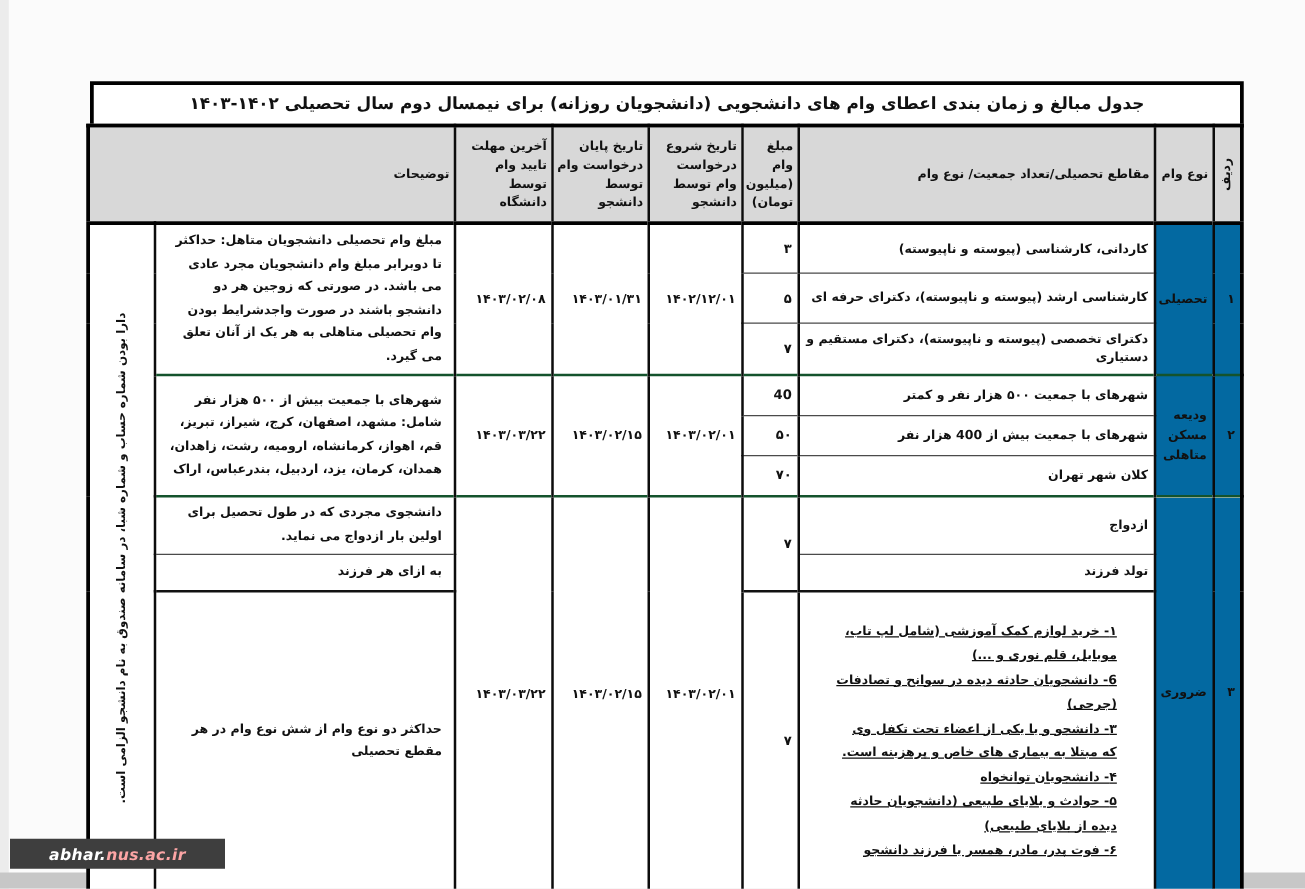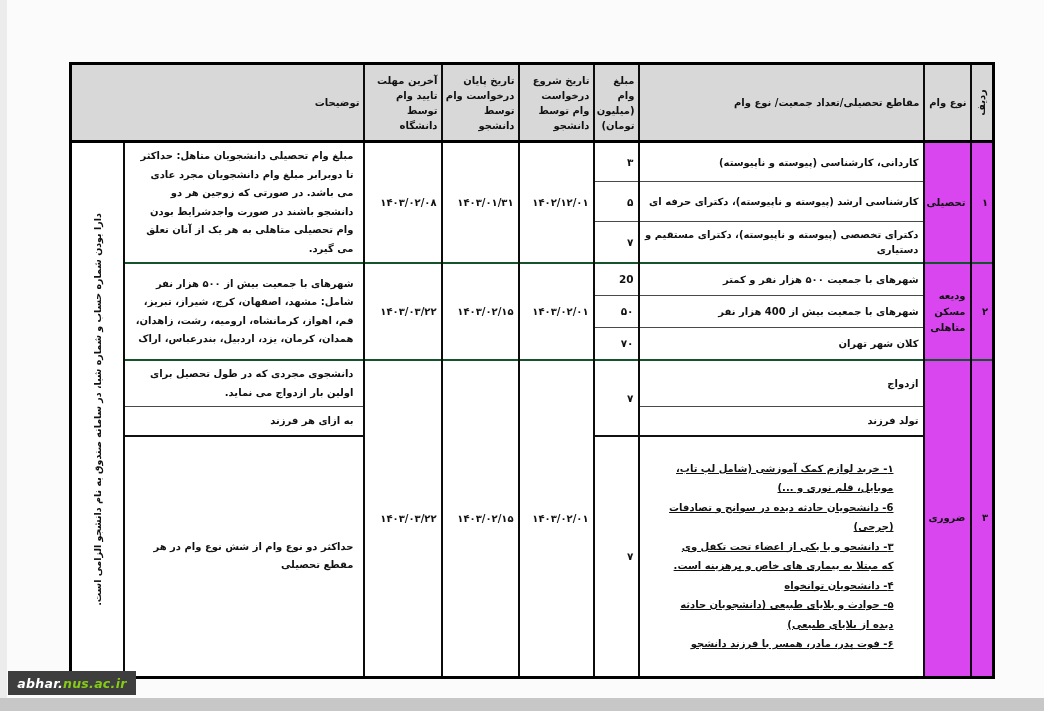--- a/index.html
+++ b/index.html
@@ -24,53 +24,54 @@
   th, td {
     border:1px solid #4a4a4a;
     border-left:2px solid #0c0c0c; border-right:2px solid #0c0c0c;
     font-weight:bold; text-align:right; vertical-align:middle;
     padding:2px 4px; font-size:10px; overflow:hidden;
   }
   thead th {
     border-bottom:3px solid #000; background:#d8d8d8;
     line-height:1.5; padding:2px 3px;
   }
-  td.gray { background:#d946ef; line-height:1.6; }
+  td.gray { background:#0369a1; line-height:1.6; }
   tr.major td { border-top:2px solid #14532d; }
   tr.midline td { border-top:2px solid #111; }
 
   .rel { position:relative; }
   .vcell { position:absolute; left:0; top:0; width:100%; height:100%;
            display:flex; align-items:center; justify-content:center; }
   .vcell > span { transform:rotate(-90deg); white-space:nowrap; }
 
   .cat-cell  { font-size:10px; line-height:1.5; }
   .amt-cell  { font-size:10.5px; }
   .date-cell { font-size:10px; letter-spacing:0.4px; }
   .note-cell { font-size:10px; line-height:1.85; padding:4px 9px; }
   .side-note-cell { font-size:9.5px; }
   .list-cell { text-align:right; padding:6px 13px; }
   .list-cell ul { list-style:none; margin:16px; padding:0; line-height:1.95; font-size:10px;text-decoration:underline; }
 
   .watermark {
-    position:absolute; left:8px; top:671px; width:128px; height:24px;
+    position:absolute; left:8px; top:671px; width:172px; height:24px;
     background:#3e3e3e; display:flex; align-items:center; justify-content:center;
     font-style:italic; font-weight:bold; font-size:12.5px; color:#fff;
     letter-spacing:0.3px;
   }
-  .watermark .accent { color:#84cc16; }
+  .watermark .accent { color:#fca5a5; }
 </style>
 </head>
 <body>
 
 <div class="edge-left"></div>
 <div class="bottom-strip"></div>
 
 <div class="doc">
 
+  <div class="title-box">جدول مبالغ و زمان بندی اعطای وام های دانشجویی (دانشجویان روزانه) برای نیمسال دوم سال تحصیلی ۱۴۰۲-۱۴۰۳</div>
 
   <table class="loans" dir="rtl">
     <colgroup>
       <col style="width:23px">
         <col style="width:47px">
         <col style="width:285px">
       <col style="width:45px">
         <col style="width:75px">
         <col style="width:77px">
       <col style="width:78px">
@@ -116,21 +117,21 @@
       </tr>
       <tr style="height:39px">
         <td class="cat-cell">دکترای تخصصی (پیوسته و ناپیوسته)، دکترای مستقیم و دستیاری</td>
         <td class="amt-cell">۷</td>
       </tr>
 
       <tr class="major" style="height:32px">
         <td class="gray" rowspan="3">۲</td>
         <td class="gray" rowspan="3">ودیعه مسکن متاهلی</td>
         <td class="cat-cell">شهرهای با جمعیت ۵۰۰ هزار نفر و کمتر</td>
-        <td class="amt-cell">20</td>
+        <td class="amt-cell">40</td>
         <td class="date-cell" rowspan="3">۱۴۰۳/۰۲/۰۱</td>
         <td class="date-cell" rowspan="3">۱۴۰۳/۰۲/۱۵</td>
         <td class="date-cell" rowspan="3">۱۴۰۳/۰۳/۲۲</td>
         <td class="note-cell" rowspan="3">شهرهای با جمعیت بیش از ۵۰۰ هزار نفر شامل: مشهد، اصفهان، کرج، شیراز، تبریز، قم، اهواز، کرمانشاه، ارومیه، رشت، زاهدان، همدان، کرمان، یزد، اردبیل، بندرعباس، اراک</td>
       </tr>
       <tr style="height:32px">
         <td class="cat-cell">شهرهای با جمعیت بیش از 400 هزار نفر</td>
         <td class="amt-cell">۵۰</td>
       </tr>
       <tr style="height:33px">

